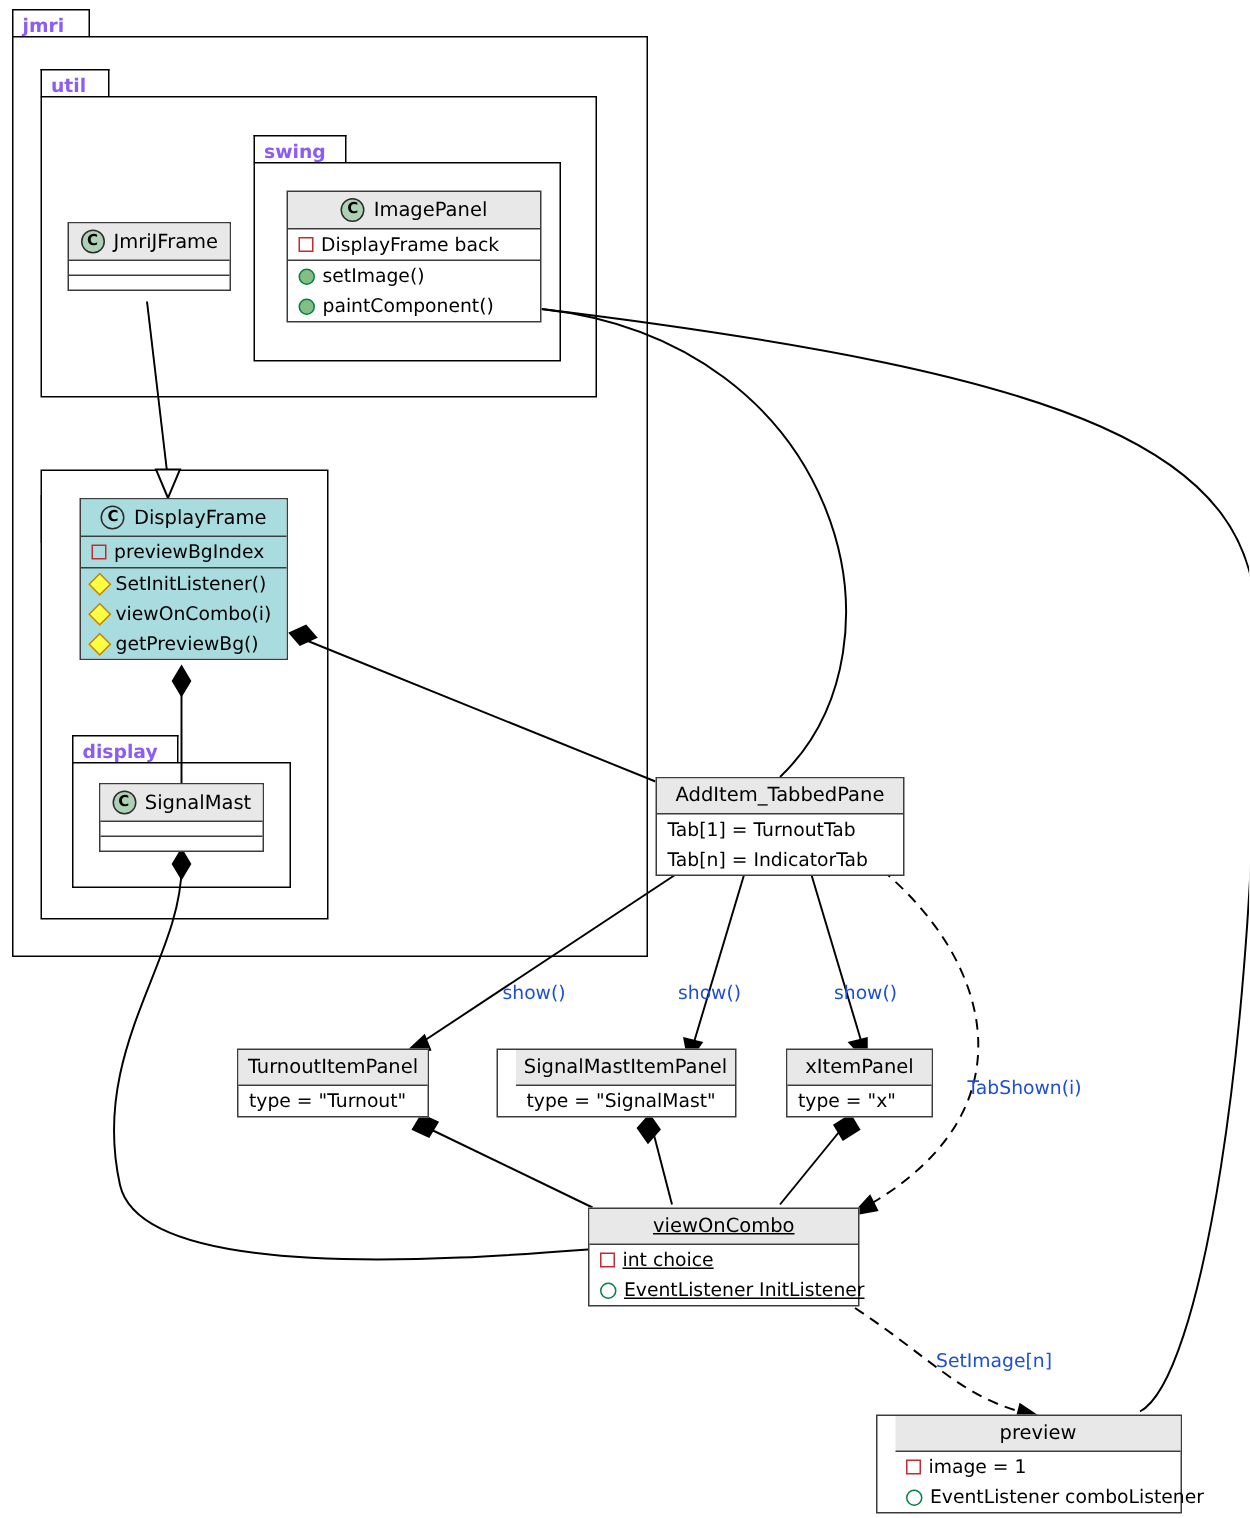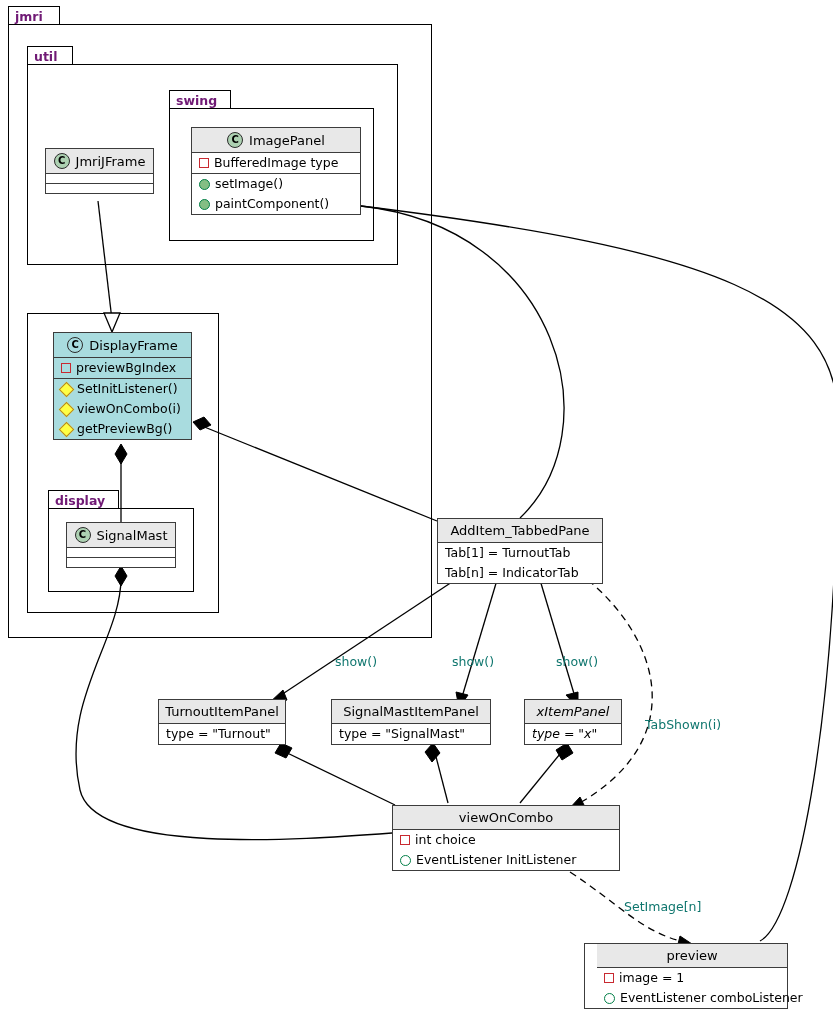--- a/index.html
+++ b/index.html
@@ -26,21 +26,21 @@
     pointer-events: none;
   }
   .pkg-tab {
     position: absolute;
     border: 1.3px solid #000000;
     border-bottom: none;
     background: #ffffff;
     box-sizing: border-box;
     font-size: 12.5px;
     font-weight: bold;
-    color: #701a75;
+    color: #8b5cf6;
     padding: 2px 8px 1px 6px;
     line-height: 15px;
     white-space: nowrap;
   }
   .pkg-body {
     position: absolute;
     background: #ffffff;
     border: 1.3px solid #000000;
     box-sizing: border-box;
   }
@@ -132,21 +132,21 @@
   }
   .teal {
     background: #A9DCDF;
   }
   .grey-head {
     background: #E8E8E8;
   }
   .edge-label {
     position: absolute;
     font-size: 12.5px;
-    color: #0f766e;
+    color: #1d4ed8;
     white-space: nowrap;
   }
 </style>
 </head>
 <body>
 
 <div id="canvas">
 
   <div class="pkg-tab" style="left:8px; top:6px; width:52px; height:19px;">
     <span>jmri</span>
@@ -226,21 +226,21 @@
   </div>
 
   <div class="cls" style="left:191px; top:127px; width:170px;">
     <div class="cls-title grey-head">
       <span class="circ">C</span>
       <span>ImagePanel</span>
     </div>
     <div class="cls-sep">
       <div class="cls-row">
         <span class="sq-priv"></span>
-        <span>BufferedImage type</span>
+        <span>DisplayFrame back</span>
       </div>
     </div>
     <div class="cls-sep">
       <div class="cls-row">
         <span class="dot-pub"></span>
         <span>setImage()</span>
       </div>
       <div class="cls-row">
         <span class="dot-pub"></span>
         <span>paintComponent()</span>
@@ -302,43 +302,43 @@
     <div class="cls-title grey-head">
       <span>TurnoutItemPanel</span>
     </div>
     <div class="cls-sep">
       <div class="cls-row">
         <span>type = "Turnout"</span>
       </div>
     </div>
   </div>
 
-  <div class="cls" style="left:331px; top:699px; width:160px;">
+  <div class="cls" style="left:331px; top:699px; width:160px;padding-left:12px;">
     <div class="cls-title grey-head">
       <span>SignalMastItemPanel</span>
     </div>
     <div class="cls-sep">
       <div class="cls-row">
         <span>type = "SignalMast"</span>
       </div>
     </div>
   </div>
 
-  <div class="cls" style="left:524px; top:699px; width:98px;font-style:italic;">
+  <div class="cls" style="left:524px; top:699px; width:98px;">
     <div class="cls-title grey-head">
       <span>xItemPanel</span>
     </div>
     <div class="cls-sep">
       <div class="cls-row">
         <span>type = "x"</span>
       </div>
     </div>
   </div>
 
-  <div class="cls" style="left:392px; top:805px; width:228px;">
+  <div class="cls" style="left:392px; top:805px; width:181px;text-decoration:underline;">
     <div class="cls-title grey-head">
       <span>viewOnCombo</span>
     </div>
     <div class="cls-sep">
       <div class="cls-row">
         <span class="sq-priv"></span>
         <span>int choice</span>
       </div>
       <div class="cls-row">
         <span class="dot-hollow"></span>

